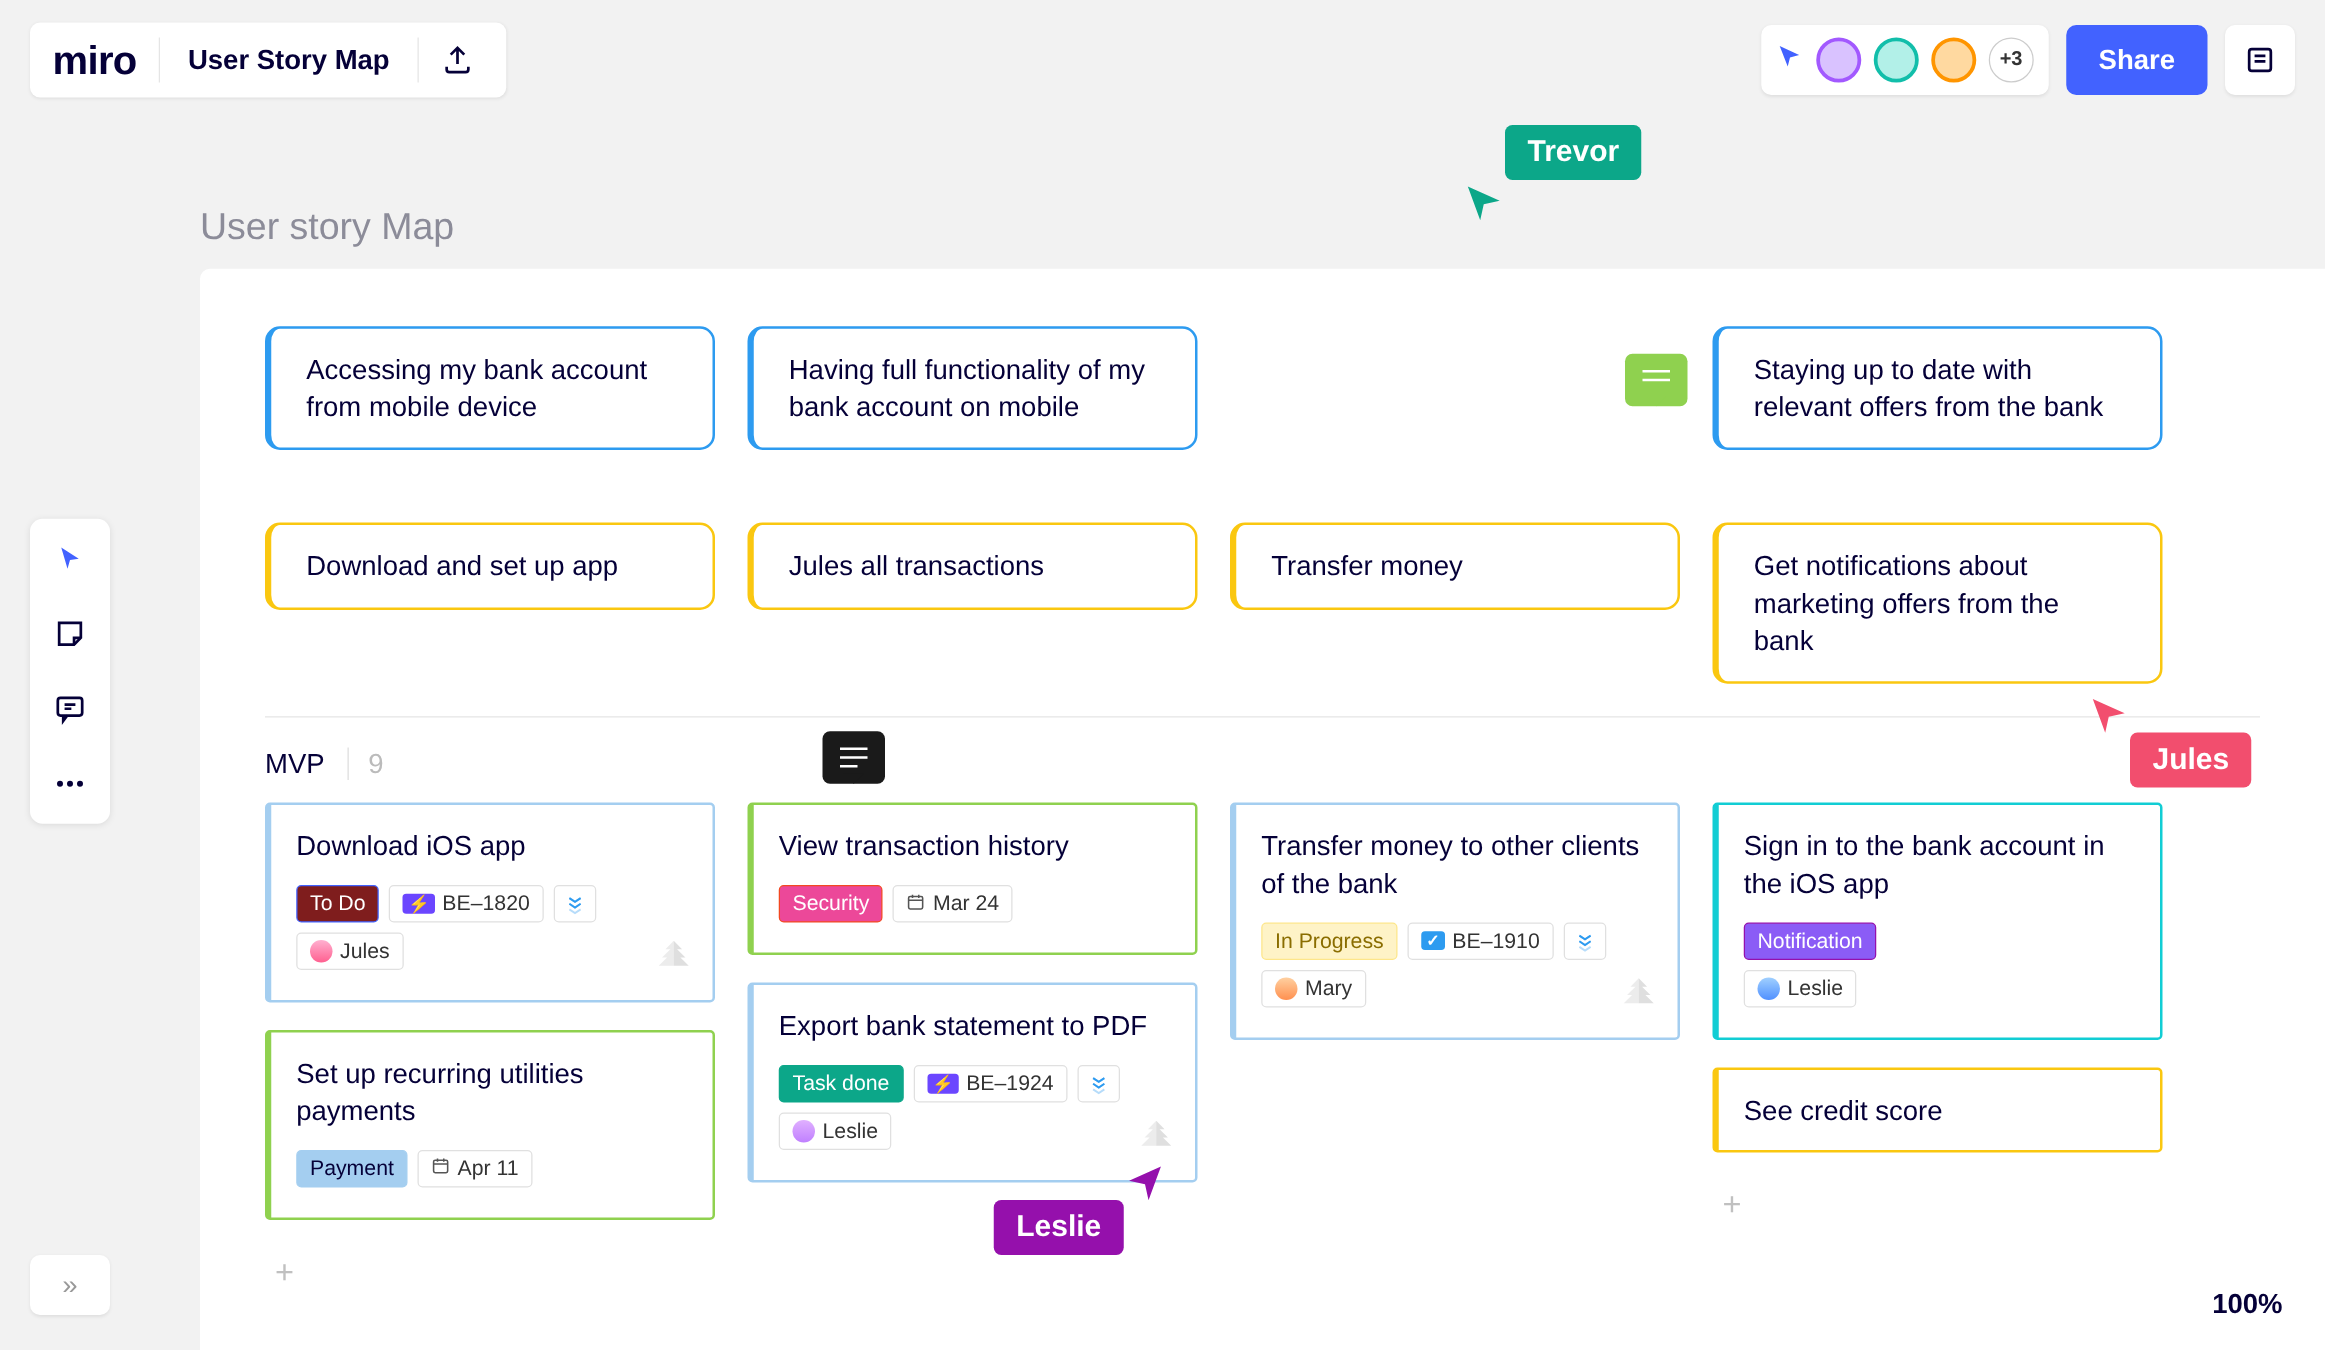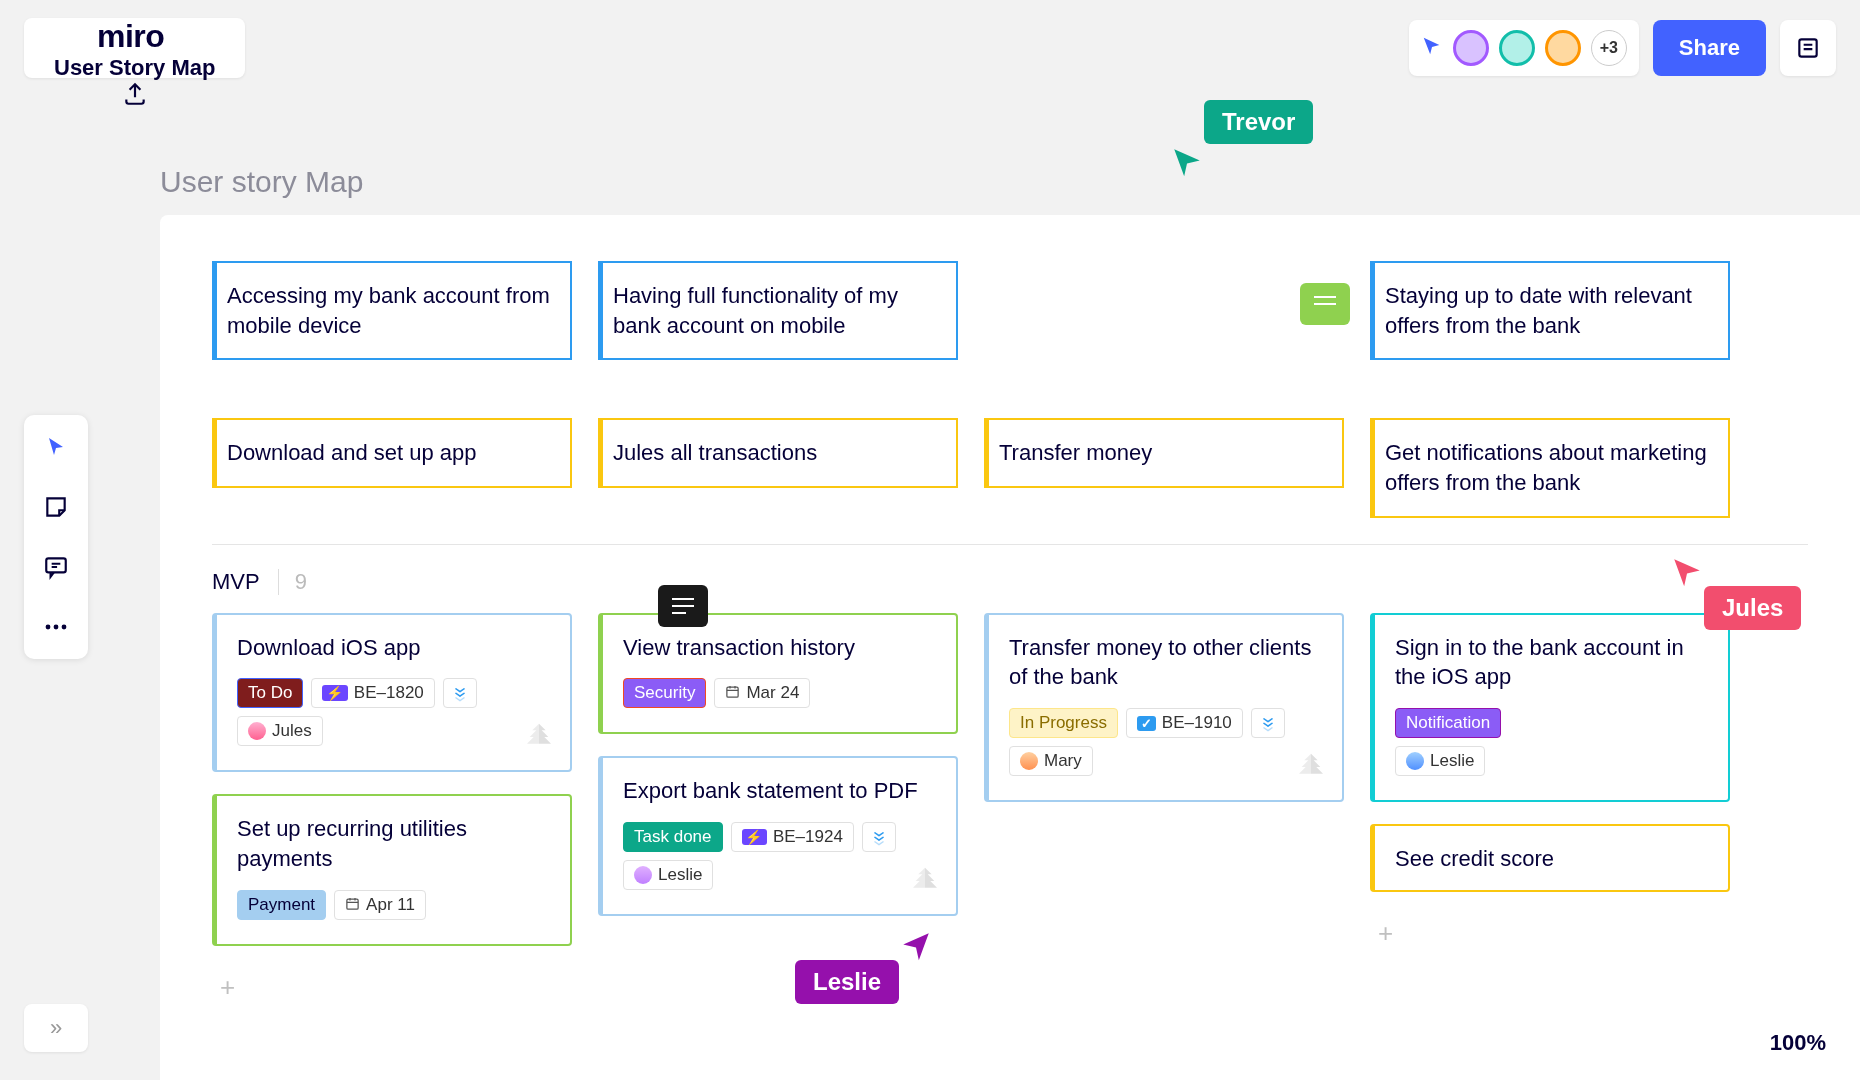--- a/index.html
+++ b/index.html
@@ -1,20 +1,20 @@
 <!DOCTYPE html>
 <html><head>
 <meta charset="utf-8">
 <style>
   * { box-sizing: border-box; margin: 0; padding: 0; }
   body { font-family: -apple-system, BlinkMacSystemFont, "Segoe UI", Helvetica, Arial, sans-serif; background: #f2f2f2; width: 1860px; height: 1080px; overflow: hidden; font-size: 20px; position: relative; }
 
   
   .topbar { position: absolute; top: 18px; left: 24px; right: 24px; height: 60px; display: flex; align-items: center; justify-content: space-between; }
-  .topbar-left { display: flex; align-items: center; background: #fff; border-radius: 8px; height: 60px; box-shadow: 0 1px 3px rgba(0,0,0,.08); padding: 0 14px; flex-direction: column; }
+  .topbar-left { display: flex; align-items: center; background: #fff; border-radius: 8px; height: 60px; box-shadow: 0 1px 3px rgba(0,0,0,.08); padding: 0 14px; }
   .logo { font-weight: 800; font-size: 32px; color: #050038; padding: 0 12px 0 4px; letter-spacing: -0.5px; }
   .divider-v { width: 1px; height: 36px; background: #e5e5e5; margin: 0 6px; }
   .board-title { font-size: 22px; font-weight: 600; color: #050038; padding: 0 16px; }
   .export-icon { padding: 0 12px; cursor: pointer; display:flex; align-items:center; }
 
   .topbar-right { display: flex; align-items: center; gap: 14px; }
   .activity-box { display: flex; align-items: center; background: #fff; border-radius: 8px; height: 56px; padding: 0 12px; gap: 10px; box-shadow: 0 1px 3px rgba(0,0,0,.08); }
   .activity-icon { color:#4262ff; }
   .avatar { width: 36px; height: 36px; border-radius: 50%; border: 3px solid; display:inline-flex; align-items:center; justify-content:center; font-size:14px; color:#fff; font-weight:600; }
   .avatar.purple { border-color:#a259ff; background:#d9c2ff; }
@@ -29,42 +29,42 @@
   .tool { width:36px; height:36px; display:flex; align-items:center; justify-content:center; cursor:pointer; }
 
   .expand-btn { position:absolute; bottom:28px; left:24px; width:64px; height:48px; background:#fff; border-radius:8px; display:flex; align-items:center; justify-content:center; box-shadow:0 1px 3px rgba(0,0,0,.08); cursor:pointer; color:#999; font-size:22px; }
 
   
   .canvas-title { position:absolute; top:165px; left:160px; font-size:30px; color:#8c8c99; }
   .board { position:absolute; top:215px; left:160px; right:0; bottom:0; background:#fff; border-top-left-radius:8px; padding:46px 52px 20px 52px; }
 
   .row { display:flex; gap:26px; margin-bottom:26px; }
   .col { width:360px; flex-shrink:0; }
-  .card { border:2px solid; border-left-width:5px; border-radius:0; padding:18px 10px; font-size:22px; color:#050038; line-height:1.35; background:#fff; }
+  .card { border:2px solid; border-left-width:5px; border-radius:12px; padding:18px 28px; font-size:22px; color:#050038; line-height:1.35; background:#fff; }
   .card.blue { border-color:#2d9bf0; }
   .card.yellow { border-color:#fac710;margin-top:32px; }
   .card.placeholder { border:none; }
 
   .release-hr { border:none; border-top:1px solid #e5e5e5; margin:8px 0 24px; }
   .release-head { display:flex; align-items:center; gap:18px; color:#050038; font-size:22px; margin-bottom:18px; }
   .release-count { color:#bbb; border-left:1px solid #ddd; padding-left:16px; }
 
   .story-grid { display:flex; gap:26px; }
   .story-col { width:360px; display:flex; flex-direction:column; gap:22px; flex-shrink:0; }
   .story { border:2px solid; border-left-width:5px; border-radius:4px; padding:18px 20px 16px 20px; background:#fff; position:relative; }
   .story.lblue { border-color:#a4cef0; }
   .story.green { border-color:#8fd14f; }
   .story.teal-b { border-color:#12cdd4; }
   .story.yellow { border-color:#fac710; }
   .s-title { font-size:22px; color:#050038; line-height:1.35; margin-bottom:16px; }
   .s-title.nb { margin-bottom:0; }
   .chip-row { display:flex; flex-wrap:wrap; gap:8px; align-items:center; margin-bottom:8px; }
   .chip { display:inline-flex; align-items:center; gap:6px; padding:4px 10px; border-radius:4px; font-size:17px; border:1px solid #e0e0e0; background:#fff; color:#333; }
   .chip.dark { background:#7f1d1d; color:#fff; border-color:#4262ff; }
-  .chip.red { background:#8b5cf6; color:#fff; border-color:#f24822; }
+  .chip.red { background:#ec4899; color:#fff; border-color:#f24822; }
   .chip.green-c { background:#0ca789; color:#fff; border-color:#0ca789; }
   .chip.pay { background:#a4cef0; color:#050038; border-color:#a4cef0; }
   .chip.prog { background:#fef3c7; color:#8a6d00; border-color:#fde68a; }
   .chip.purple-c { background:#8b5cf6; color:#fff; border-color:#9510ac; }
   .chip .bolt { background:#6b46ff; color:#fff; border-radius:3px; padding:0 4px; font-size:14px; font-weight:700; }
   .chip .check { background:#2d9bf0; color:#fff; border-radius:3px; padding:0 4px; font-size:13px; font-weight:700; }
   .chip .cal { font-size:15px; }
   .chip.icon-only { padding:5px 7px; }
   .mini-av { width:18px; height:18px; border-radius:50%; display:inline-block; }
   .jira-icon { position:absolute; right:14px; bottom:12px; color:#c9c9c9; }

